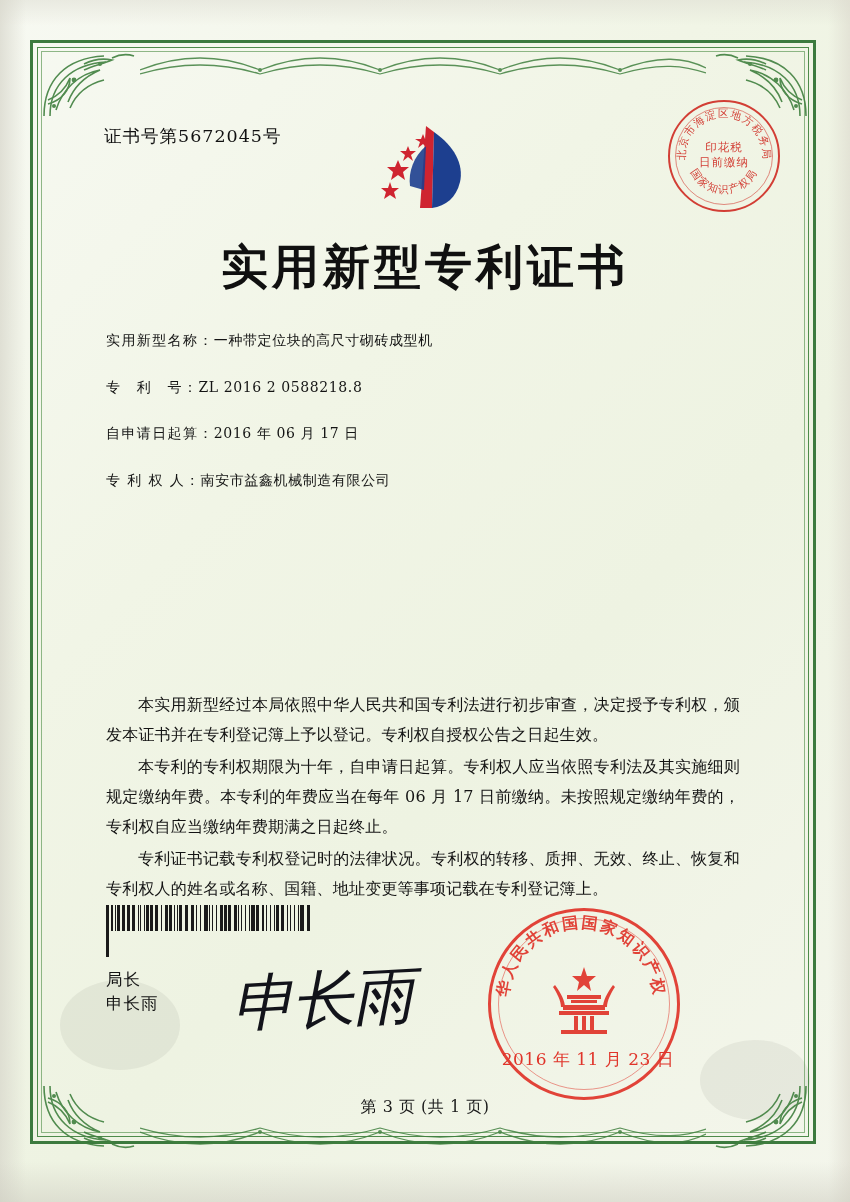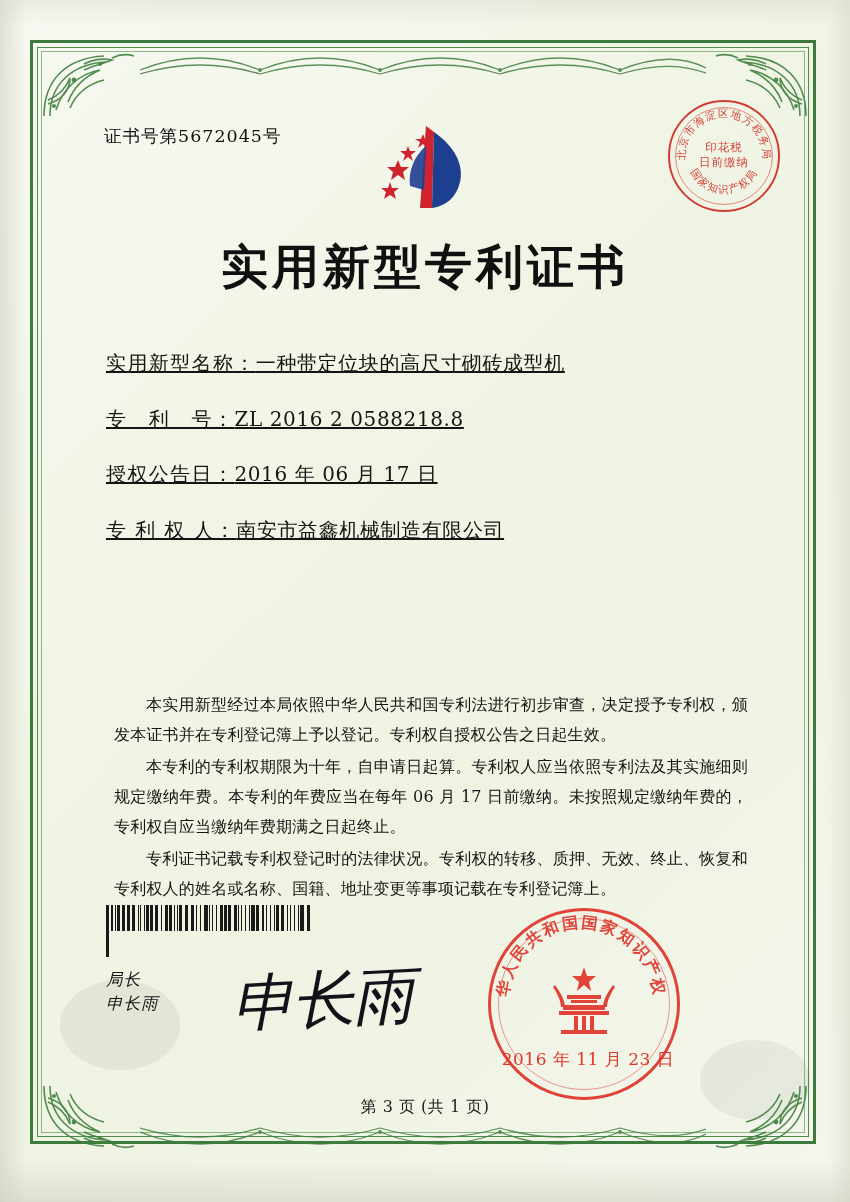--- a/index.html
+++ b/index.html
@@ -146,43 +146,41 @@
     left: 0; right: 0; top: 236px;
     text-align: center;
     font-size: 47px;
     font-weight: bold;
     letter-spacing: 4px;
     color: #101010;
     font-family: "DejaVu Serif", "Liberation Serif", serif;
   }
   .fields {
     position: absolute;
-    left: 106px; top: 350px;
+    left: 106px; top: 332px;
     width: 640px;
-    font-size: 20px;
+    font-size: 14px;
     color: #141414;
     font-family: "DejaVu Serif", "Liberation Serif", serif;
-    text-decoration: underline;
   }
   .field {
     margin-bottom: 28.5px;
     white-space: nowrap;
     letter-spacing: .6px;
   }
   .field .lbl { letter-spacing: 1.4px; }
   .body-text {
     position: absolute;
     left: 106px; top: 690px;
     width: 634px;
     font-size: 16px;
     line-height: 30px;
     color: #141414;
     text-align: justify;
     font-family: "DejaVu Serif", "Liberation Serif", serif;
-    margin-left: 8px;
   }
   .body-text p {
     margin: 0 0 2px 0;
     text-indent: 32px;
     letter-spacing: .2px;
   }
   .barcode {
     position: absolute;
     left: 106px; top: 905px;
     width: 210px; height: 26px;
@@ -195,21 +193,20 @@
     vertical-align: top;
   }
   .signer {
     position: absolute;
     left: 106px; top: 968px;
     font-size: 16.5px;
     line-height: 24px;
     color: #141414;
     font-family: "DejaVu Serif", "Liberation Serif", serif;
     letter-spacing: 1px;
-    font-style: italic;
   }
   .signature {
     position: absolute;
     left: 232px; top: 958px;
     font-size: 62px;
     color: #12131a;
     font-family: "DejaVu Serif", "Liberation Serif", serif;
     font-style: italic;
     letter-spacing: -2px;
     transform: rotate(-3deg);
@@ -415,21 +412,21 @@
     <div class="title">实用新型专利证书</div>
 
     <div class="fields">
       <div class="field">
         <span class="lbl">实用新型名称：</span><span>一种带定位块的高尺寸砌砖成型机</span>
       </div>
       <div class="field">
         <span class="lbl">专　利　号：</span><span>ZL 2016 2 0588218.8</span>
       </div>
       <div class="field">
-        <span class="lbl">授权公告日：</span><span>2016 年 06 月 17 日</span>
+        <span class="lbl">自申请日起算：</span><span>2016 年 06 月 17 日</span>
       </div>
       <div class="field">
         <span class="lbl">专 利 权 人：</span><span>南安市益鑫机械制造有限公司</span>
       </div>
     </div>
 
     <div class="body-text">
       <p>本实用新型经过本局依照中华人民共和国专利法进行初步审查，决定授予专利权，颁发本证书并在专利登记簿上予以登记。专利权自授权公告之日起生效。</p>
       <p>本专利的专利权期限为十年，自申请日起算。专利权人应当依照专利法及其实施细则规定缴纳年费。本专利的年费应当在每年 06 月 17 日前缴纳。未按照规定缴纳年费的，专利权自应当缴纳年费期满之日起终止。</p>
       <p>专利证书记载专利权登记时的法律状况。专利权的转移、质押、无效、终止、恢复和专利权人的姓名或名称、国籍、地址变更等事项记载在专利登记簿上。</p>

